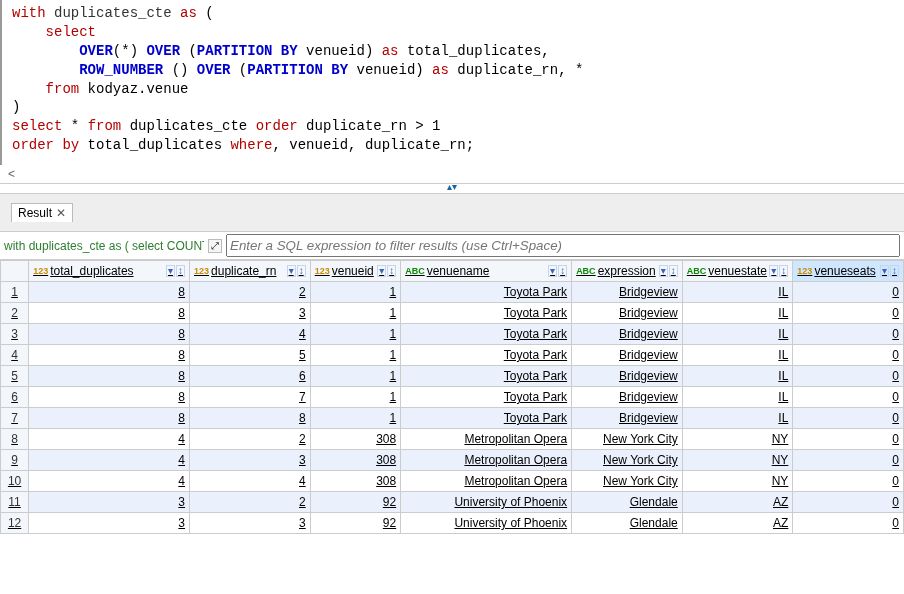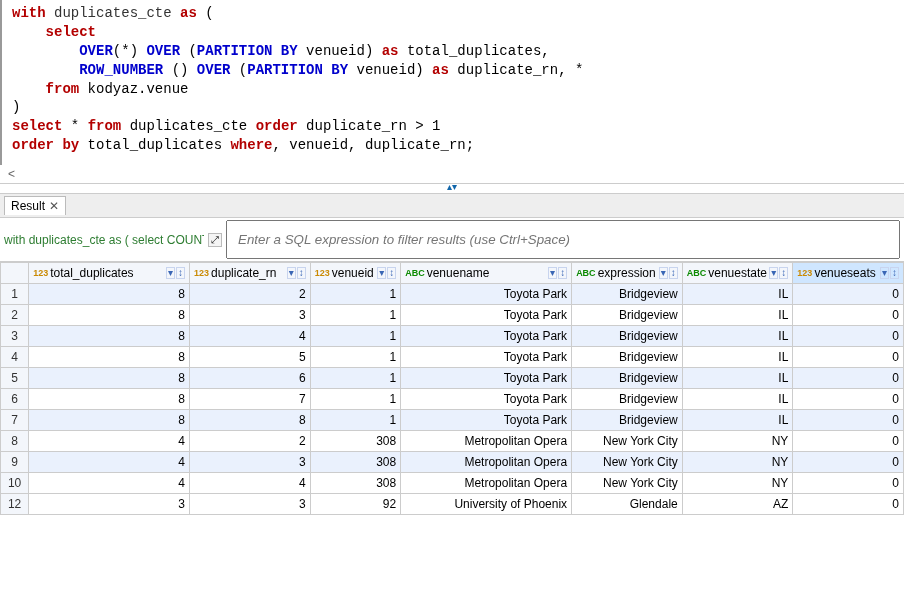--- a/index.html
+++ b/index.html
@@ -14,35 +14,35 @@
     border-left: 2px solid #999;
     background: #fff;
     padding: 4px 0 10px 10px;
   }
   .editor {
     font-family: Consolas, "Courier New", monospace;
     font-size: 14px;
     white-space: pre;
     line-height: 1.35;
   }
-  .kw   { color: #b30000; font-weight: bold; }
+  .kw   { color: #b30000; font-weight: normal; }
   .fn   { color: #0000cc; font-weight: bold; }
   .id   { color: #333; }
   .scroll-left {
     color:#666; padding:2px 8px;
   }
   .center-caret {
     text-align:center; color:#16a; font-size:10px; padding:0; line-height:6px; height:10px;
     border-top:1px solid #ccc;
   }
   .tabbar {
     background:#eee;
     border-top:1px solid #ccc;
     border-bottom:1px solid #ccc;
-    padding:2px;
+    padding:9px;
     display:flex;
   }
   .tab {
     background:#fff;
     border:1px solid #bbb;
     border-bottom:none;
     padding:2px 6px;
     margin-left:2px;
     display:inline-flex;
     align-items:center;
@@ -61,33 +61,34 @@
   .filterbar .sqltext {
     color:#2e7d32;
     white-space:nowrap;
     overflow:hidden;
     max-width:200px;
   }
   .filterbar .hint {
     color:#777;
     font-style:italic;
     flex:1;
-    padding:10px;
+    padding:2px;
   }
   .iconbtn {
     border:1px solid #bbb;
     padding:0 2px;
     font-size:10px;
     line-height:12px;
     background:#f5f5f5;
   }
   table.grid {
     border-collapse: collapse;
     width:100%;
     table-layout:fixed;
+    text-decoration:underline;
   }
   table.grid th, table.grid td {
     border:1px solid #ccc;
     padding:3px 4px;
     font-size:12px;
     overflow:hidden;
     white-space:nowrap;
     background:#fff;
   }
   table.grid thead th {
@@ -329,24 +330,34 @@
       <tr>
         <td class="rowhdr">10</td>
         <td class="num">4</td>
         <td class="num">4</td>
         <td class="num">308</td>
         <td class="txt">Metropolitan Opera</td>
         <td class="txt">New York City</td>
         <td class="txt">NY</td>
         <td class="num">0</td>
       </tr>
-      <tr>
-        <td class="rowhdr">12</td>
-        <td class="num">3</td>
-        <td class="num">3</td>
+      <tr class="alt">
+        <td class="rowhdr">11</td>
+        <td class="num">3</td>
+        <td class="num">2</td>
         <td class="num">92</td>
         <td class="txt">University of Phoenix</td>
         <td class="txt">Glendale</td>
         <td class="txt">AZ</td>
         <td class="num">0</td>
       </tr>
+      <tr>
+        <td class="rowhdr">12</td>
+        <td class="num">3</td>
+        <td class="num">3</td>
+        <td class="num">92</td>
+        <td class="txt">University of Phoenix</td>
+        <td class="txt">Glendale</td>
+        <td class="txt">AZ</td>
+        <td class="num">0</td>
+      </tr>
     </tbody>
 </table>
 
 </body></html>

